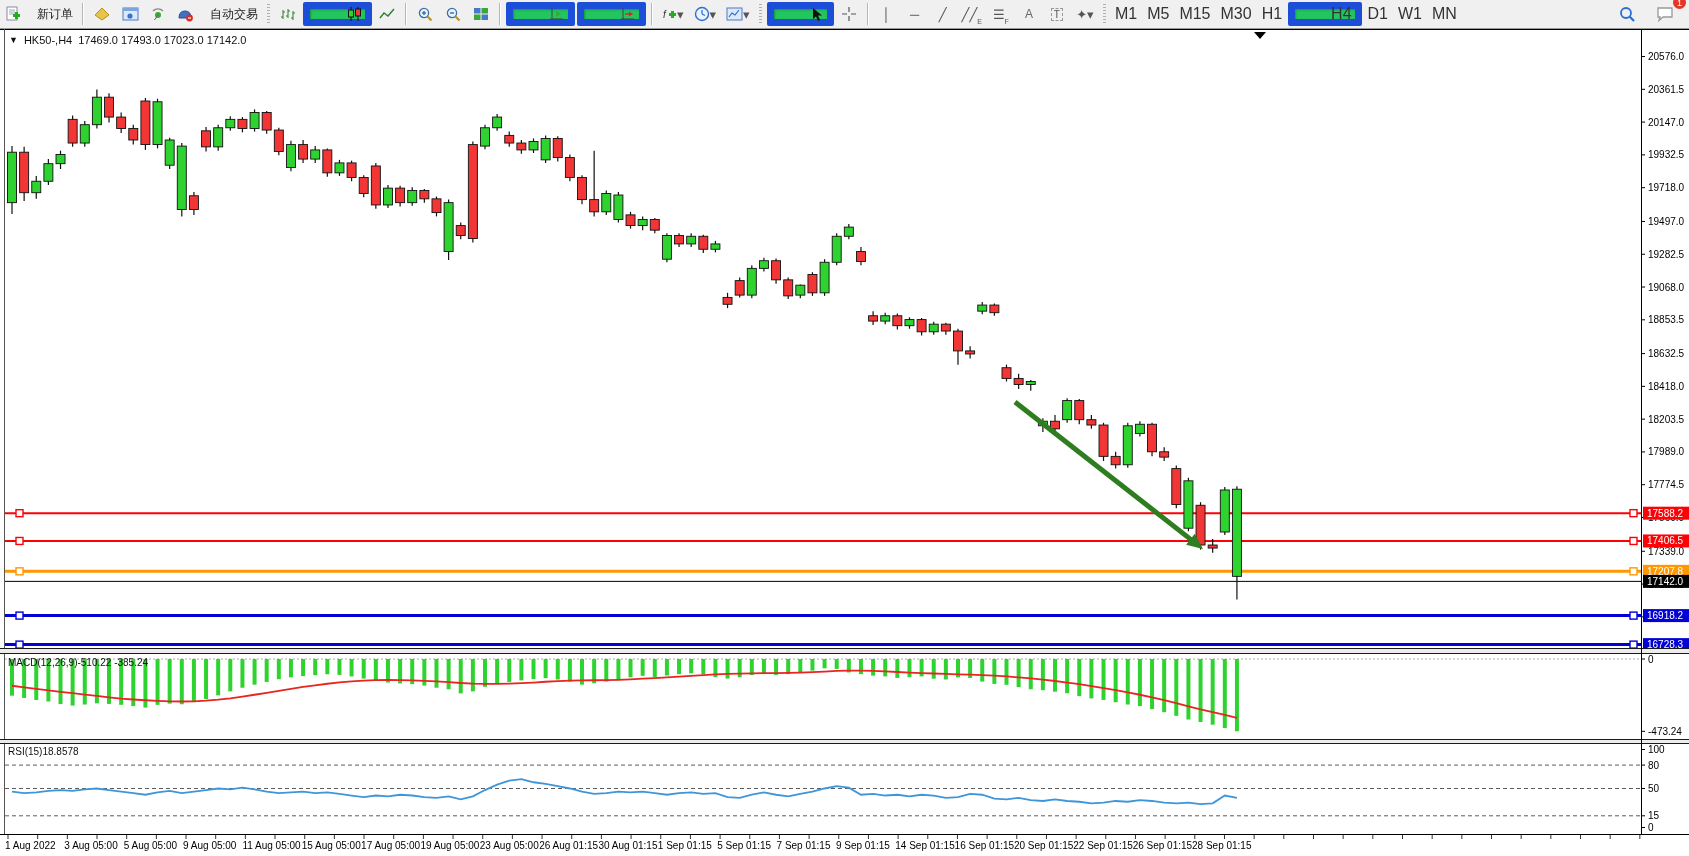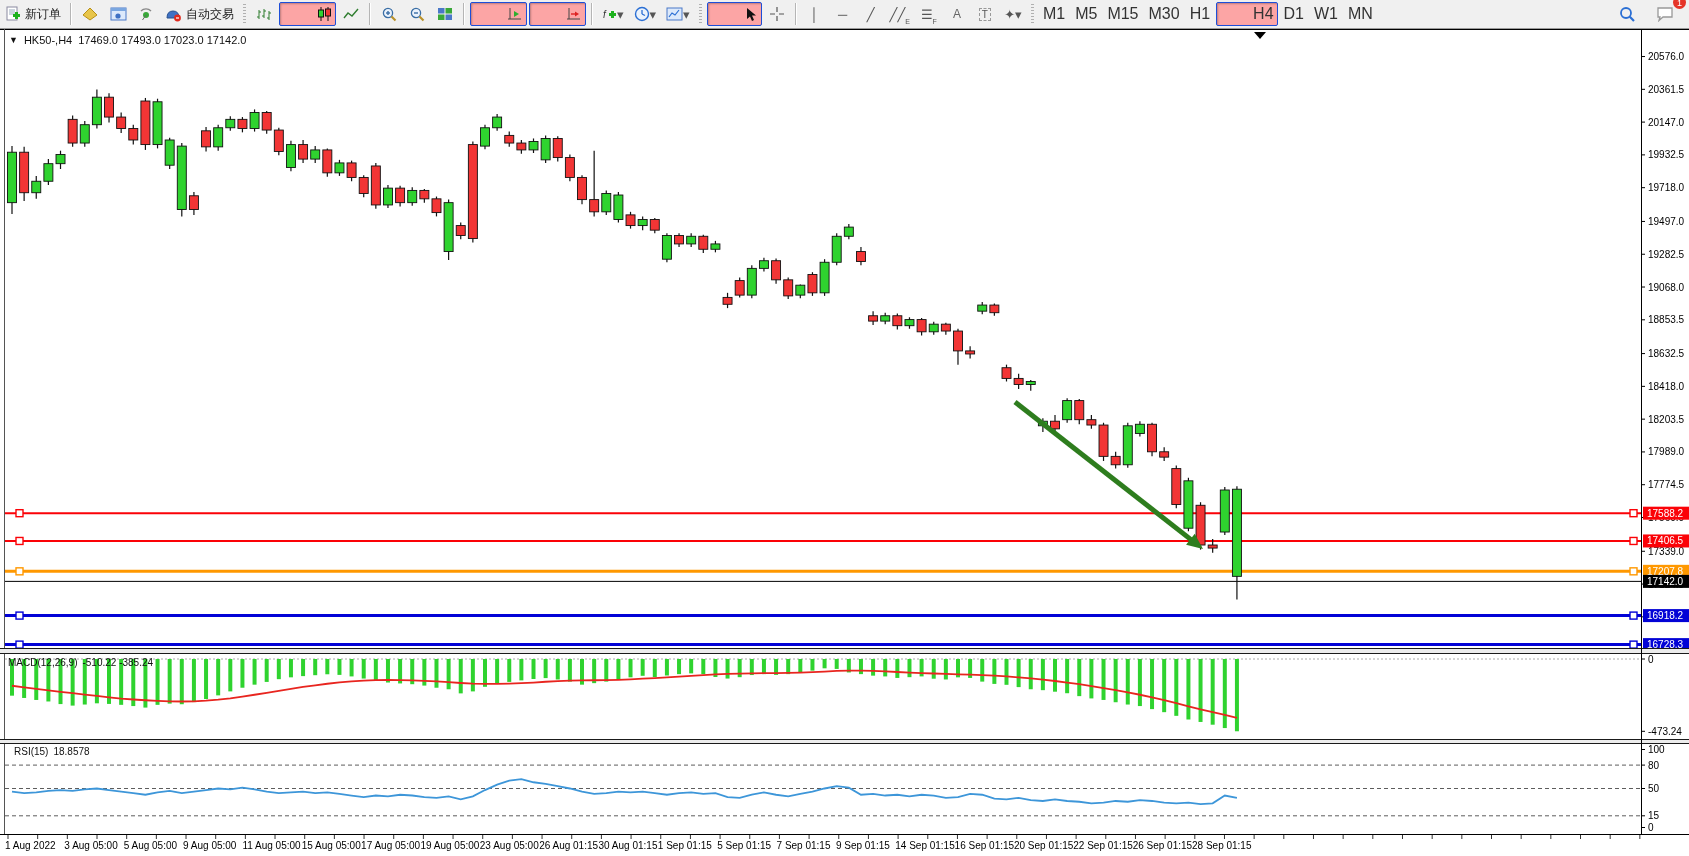--- a/index.html
+++ b/index.html
@@ -2,40 +2,40 @@
 <html><head>
 <meta charset="utf-8">
 <style>
   html,body{margin:0;padding:0;background:#e9e9e9;font-family:"Liberation Sans",sans-serif;}
   #app{position:relative;width:1689px;height:856px;background:#fff;overflow:hidden;}
   
   #toolbar{position:absolute;left:0;top:0;width:1689px;height:29px;background:#f0f0f0;
     border-bottom:1px solid #9a9a9a;display:flex;align-items:center;z-index:5;box-sizing:border-box;}
   .tb{height:24px;min-width:26px;display:flex;align-items:center;justify-content:center;
     border:1px solid transparent;background:transparent;padding:0 3px;margin:0 1px;font-family:inherit;}
-  .tb.lbl{gap:4px;font-size:12px;color:#222;text-align:right;}
-  .tb.pressed{border:1px solid #1d4ed8;background:#fca5a5;box-shadow:inset 1px 1px 2px rgba(0,0,0,.25);border-radius:2px;padding-left:36px;}
+  .tb.lbl{gap:16px;font-size:12px;color:#222;text-align:right;}
+  .tb.pressed{border:7px solid #1d4ed8;background:#22c55e;box-shadow:inset 1px 1px 2px rgba(0,0,0,.25);border-radius:2px;padding-left:36px;}
   .sep{width:1px;height:22px;background:#b5b5b5;border-right:1px solid #fff;margin:0 4px;}
   .grip{width:3px;height:20px;margin:0 4px;background-image:repeating-linear-gradient(#b0b0b0 0 1px,transparent 1px 3px);}
   .tf{font-size:16px;color:#333;min-width:28px;}
   .glyph{font-size:13px;color:#555;line-height:1;}
   .sub{font-size:7px;color:#555;align-self:flex-end;}
   #tb-right{margin-left:auto;display:flex;align-items:center;margin-right:10px;gap:10px;}
   #chat-wrap{position:relative;}
   #notif-badge{position:absolute;right:-7px;top:-6px;background:#e53428;color:#fff;font-size:9px;
     width:13px;height:13px;border-radius:50%;display:flex;align-items:center;justify-content:center;}
   .label-T{font-size:10px;color:#555;border:1px dashed #999;padding:0 2px;}
   
   #chart-area{position:absolute;left:0;top:29px;width:1689px;height:827px;background:#fff;}
   #chart-svg{position:absolute;left:0;top:0;z-index:1;}
   svg text{font-family:"Liberation Sans",sans-serif;}
   #chart-title{position:absolute;left:9px;top:5px;z-index:2;font-size:11px;color:#111;display:flex;gap:6px;align-items:center;}
-  .pane-header{position:absolute;z-index:2;font-size:10px;color:#111;display:flex;gap:5px;}
+  .pane-header{position:absolute;z-index:2;font-size:10px;color:#111;display:flex;}
   #macd-header{left:8px;top:628px;}
-  #rsi-header{left:8px;top:717px;margin-left:6px;}
+  #rsi-header{left:8px;top:717px;}
 </style>
 </head>
 <body>
 
 <div id="app">
 
   <div id="toolbar">
     <button class="tb lbl">
       <svg width="16" height="16">
           <rect x="2" y="1" width="10" height="13" fill="#fff" stroke="#8a8aa0"></rect>

